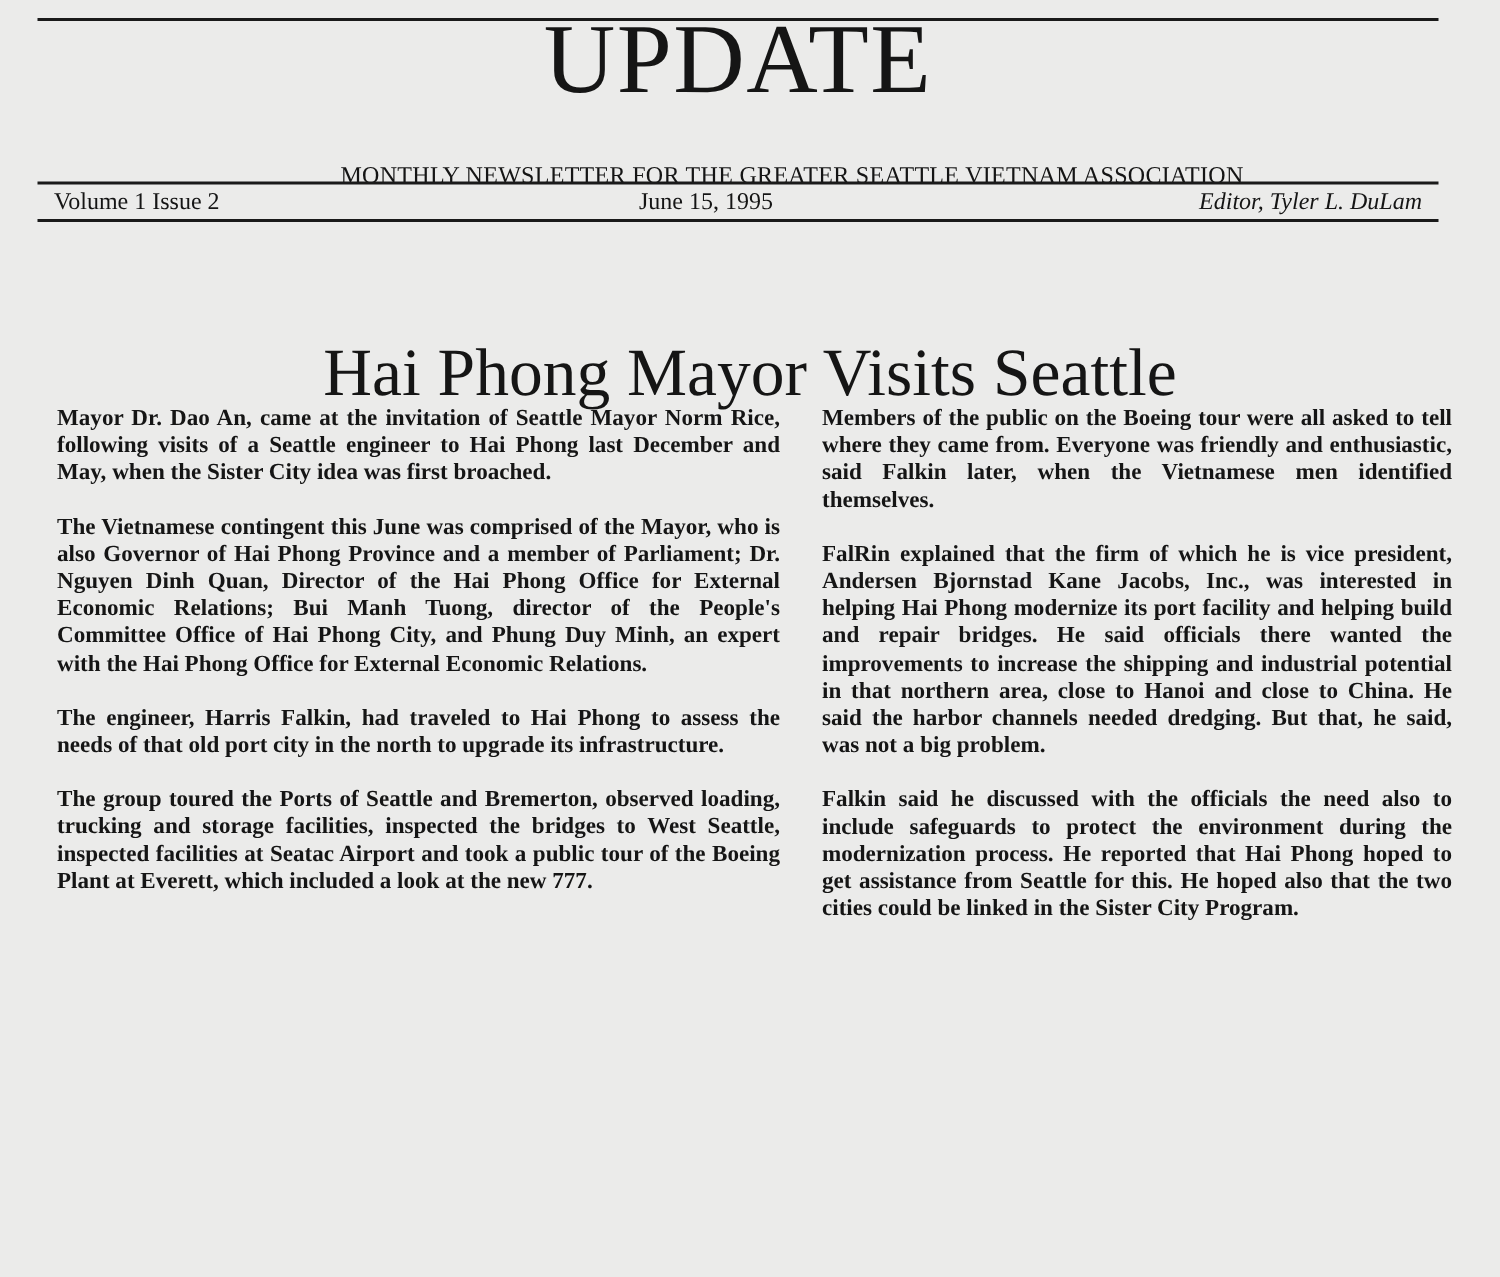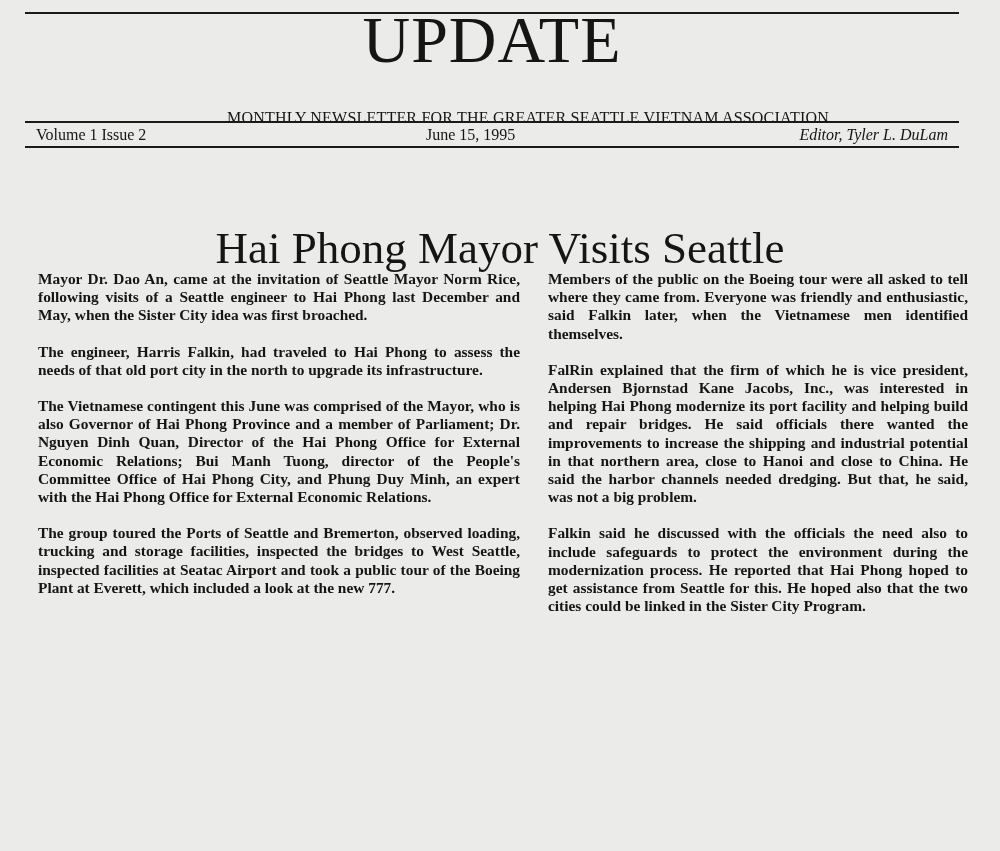--- a/index.html
+++ b/index.html
@@ -53,22 +53,22 @@
   <span class="vol">Volume 1 Issue 2</span>
   <span class="date">June 15, 1995</span>
   <span class="editor">Editor, Tyler L. DuLam</span>
 </div>
 <div class="rule bot"></div>
 
 <h1 class="headline">Hai Phong Mayor Visits Seattle</h1>
 
 <div class="col left">
   <p>Mayor Dr. Dao An, came at the invitation of Seattle Mayor Norm Rice, following visits of a Seattle engineer to Hai Phong last December and May, when the Sister City idea was first broached.</p>
+  <p>The Vietnamese contingent this June was comprised of the Mayor, who is also Governor of Hai Phong Province and a member of Parliament; Dr. Nguyen Dinh Quan, Director of the Hai Phong Office for External Economic Relations; Bui Manh Tuong, director of the People's Committee Office of Hai Phong City, and Phung Duy Minh, an expert with the Hai Phong Office for External Economic Relations.</p>
   <p>The engineer, Harris Falkin, had traveled to Hai Phong to assess the needs of that old port city in the north to upgrade its infrastructure.</p>
-  <p>The Vietnamese contingent this June was comprised of the Mayor, who is also Governor of Hai Phong Province and a member of Parliament; Dr. Nguyen Dinh Quan, Director of the Hai Phong Office for External Economic Relations; Bui Manh Tuong, director of the People's Committee Office of Hai Phong City, and Phung Duy Minh, an expert with the Hai Phong Office for External Economic Relations.</p>
   <p>The group toured the Ports of Seattle and Bremerton, observed loading, trucking and storage facilities, inspected the bridges to West Seattle, inspected facilities at Seatac Airport and took a public tour of the Boeing Plant at Everett, which included a look at the new 777.</p>
 </div>
 
 <div class="col right">
   <p>Members of the public on the Boeing tour were all asked to tell where they came from.  Everyone was friendly and enthusiastic, said Falkin later, when the Vietnamese men identified themselves.</p>
   <p>FalRin explained that the firm of which he is vice president, Andersen Bjornstad Kane Jacobs, Inc., was interested in helping Hai Phong modernize its port facility and helping build and repair bridges. He said officials there wanted the improvements to increase the shipping and industrial potential in that northern area, close to Hanoi and close to China. He said the harbor channels needed dredging.  But that, he said, was not a big problem.</p>
   <p>Falkin said he discussed with the officials the need also to include safeguards to protect the environment during the modernization process.  He reported that Hai Phong hoped to get assistance from Seattle for this.  He hoped also that the two cities could be linked in the Sister City Program.</p>
 </div>
 
 </body></html>

